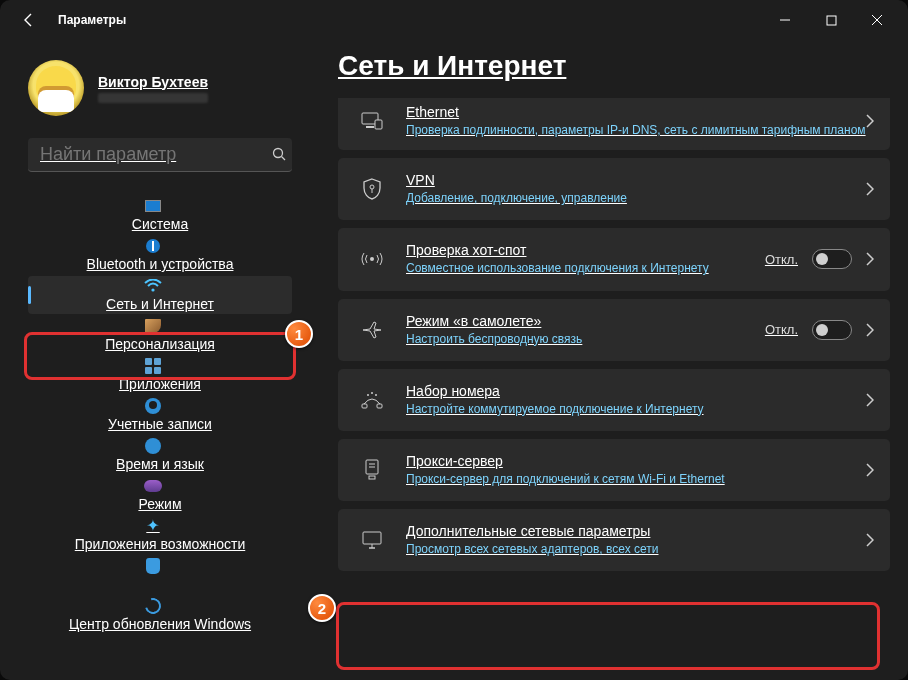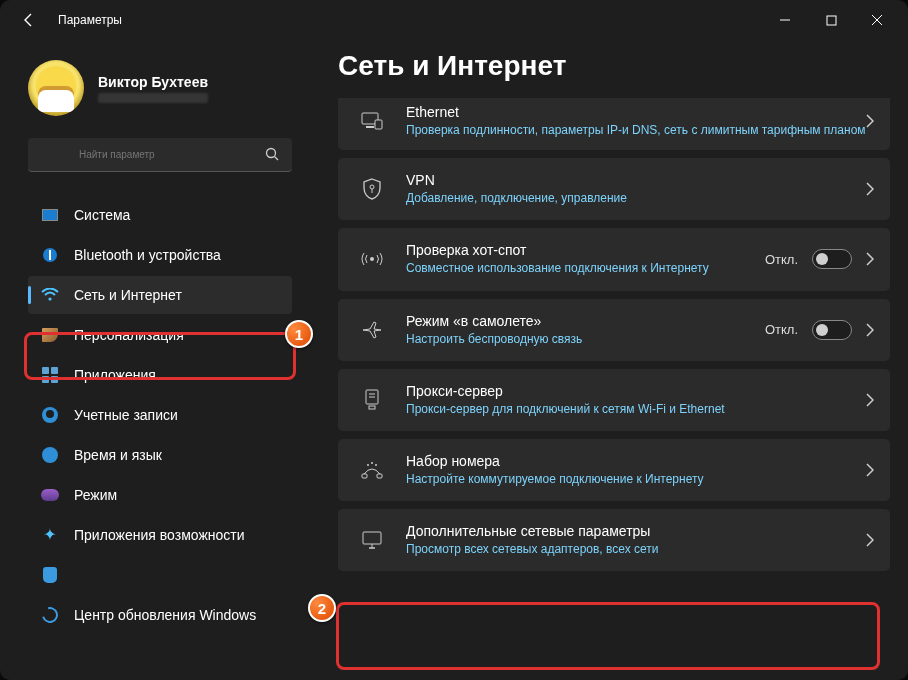--- a/index.html
+++ b/index.html
@@ -16,30 +16,32 @@
     border-radius: 10px;
     overflow: hidden;
     position: relative;
   }
   
   .titlebar {
     height: 40px;
     display: flex;
     align-items: center;
     padding: 0 8px 0 14px;
+    font-weight: bold;
   }
   .titlebar .back { width: 30px; height: 30px; display:flex; align-items:center; justify-content:center; color:#fff; margin-right: 14px; }
   .titlebar .title { font-size: 12px; color:#fff; }
   .win-controls { margin-left:auto; display:flex; }
   .win-btn { width:46px; height:30px; display:flex; align-items:center; justify-content:center; color:#fff; }
   .win-btn svg { stroke:#fff; }
   
   .content {
     display:flex;
     height: calc(100% - 40px);
+    text-decoration: underline;
   }
   .sidebar {
     width: 310px;
     padding: 20px 18px 0 28px;
     flex-shrink:0;
   }
   .main {
     flex:1;
     padding: 10px 18px 0 28px;
     overflow:hidden;
@@ -56,28 +58,29 @@
   .profile-info { margin-left:14px; }
   .profile-name { font-size:14px; font-weight:600; }
   .profile-email { margin-top:3px; width:110px; height:10px; background:#353535; border-radius:2px; filter:blur(1px);}
   
   .search {
     background:#2b2b2b; border-radius:4px; height:34px;
     display:flex; align-items:center; padding:0 12px; margin-bottom:24px;
     border-bottom:1px solid #555;
   }
   .search input {
-    flex:1; background:transparent; border:none; outline:none; color:#bbb; font-size:10px;margin-left:39px;
+    flex:1; background:transparent; border:none; outline:none; color:#bbb; font-size:18px;
   }
   
   .nav {}
   .nav-item {
     display:flex; align-items:center; height:38px; padding:0 12px;
     border-radius:4px; font-size:14px; color:#fff; margin-bottom:2px;
     position:relative;
+    flex-direction:column;
   }
   .nav-item.selected { background:#2c2c2c; }
   .nav-item.selected::before {
     content:""; position:absolute; left:0; top:10px; bottom:10px; width:3px;
     background:#5ab9ff; border-radius:2px;
   }
   .nav-icon { width:20px; height:20px; margin-right:14px; display:flex; align-items:center; justify-content:center; }
   
   .ic-system { width:16px; height:12px; background:linear-gradient(#1b7dd0,#1b7dd0); border:1px solid #888;}
   .ic-bt { width:14px; height:14px; border-radius:50%; background:#1b7dd0; position:relative;}
@@ -348,42 +351,20 @@
             <span class="chev">
                 <svg width="8" height="14">
                   <path d="M1 1 L7 7 L1 13" stroke="#ccc" stroke-width="1.5" fill="none"></path>
                 </svg>
               </span>
           </div>
         </div>
 
         <div class="card">
           <div class="card-icon">
-            <svg width="18" height="22" viewBox="0 0 18 22">
-                <rect x="3" y="1" width="12" height="14" rx="1" stroke="#ccc" fill="none"></rect>
-                <line x1="6" y1="5" x2="12" y2="5" stroke="#ccc"></line>
-                <line x1="6" y1="8" x2="12" y2="8" stroke="#ccc"></line>
-                <rect x="6" y="17" width="6" height="3" stroke="#ccc" fill="none"></rect>
-              </svg>
-          </div>
-          <div class="card-body">
-            <div class="card-title">Прокси-сервер</div>
-            <div class="card-sub">Прокси-сервер для подключений к сетям Wi-Fi и Ethernet</div>
-          </div>
-          <div class="card-right">
-              <span class="chev">
-                <svg width="8" height="14">
-                  <path d="M1 1 L7 7 L1 13" stroke="#ccc" stroke-width="1.5" fill="none"></path>
-                </svg>
-              </span>
-            </div>
-        </div>
-
-        <div class="card">
-          <div class="card-icon">
             <svg width="22" height="18" viewBox="0 0 22 18">
                 <path d="M3 13 Q11 3 19 13" stroke="#ccc" fill="none"></path>
                 <rect x="1" y="13" width="5" height="4" rx="1" stroke="#ccc" fill="none"></rect>
                 <rect x="16" y="13" width="5" height="4" rx="1" stroke="#ccc" fill="none"></rect>
                 <circle cx="7" cy="4" r="1" fill="#ccc"></circle>
                 <circle cx="11" cy="2" r="1" fill="#ccc"></circle>
                 <circle cx="15" cy="4" r="1" fill="#ccc"></circle>
               </svg>
           </div>
           <div class="card-body">
@@ -394,20 +375,42 @@
               <span class="chev">
                 <svg width="8" height="14">
                   <path d="M1 1 L7 7 L1 13" stroke="#ccc" stroke-width="1.5" fill="none"></path>
                 </svg>
               </span>
             </div>
         </div>
 
         <div class="card">
           <div class="card-icon">
+            <svg width="18" height="22" viewBox="0 0 18 22">
+                <rect x="3" y="1" width="12" height="14" rx="1" stroke="#ccc" fill="none"></rect>
+                <line x1="6" y1="5" x2="12" y2="5" stroke="#ccc"></line>
+                <line x1="6" y1="8" x2="12" y2="8" stroke="#ccc"></line>
+                <rect x="6" y="17" width="6" height="3" stroke="#ccc" fill="none"></rect>
+              </svg>
+          </div>
+          <div class="card-body">
+            <div class="card-title">Прокси-сервер</div>
+            <div class="card-sub">Прокси-сервер для подключений к сетям Wi-Fi и Ethernet</div>
+          </div>
+          <div class="card-right">
+              <span class="chev">
+                <svg width="8" height="14">
+                  <path d="M1 1 L7 7 L1 13" stroke="#ccc" stroke-width="1.5" fill="none"></path>
+                </svg>
+              </span>
+            </div>
+        </div>
+
+        <div class="card">
+          <div class="card-icon">
             <svg width="22" height="20" viewBox="0 0 22 20">
                 <rect x="2" y="2" width="18" height="12" rx="1" stroke="#ccc" fill="none"></rect>
                 <line x1="8" y1="18" x2="14" y2="18" stroke="#ccc" stroke-width="1.5"></line>
                 <line x1="11" y1="14" x2="11" y2="18" stroke="#ccc"></line>
               </svg>
           </div>
           <div class="card-body">
             <div class="card-title">Дополнительные сетевые параметры</div>
             <div class="card-sub">Просмотр всех сетевых адаптеров, всех сети</div>
           </div>

